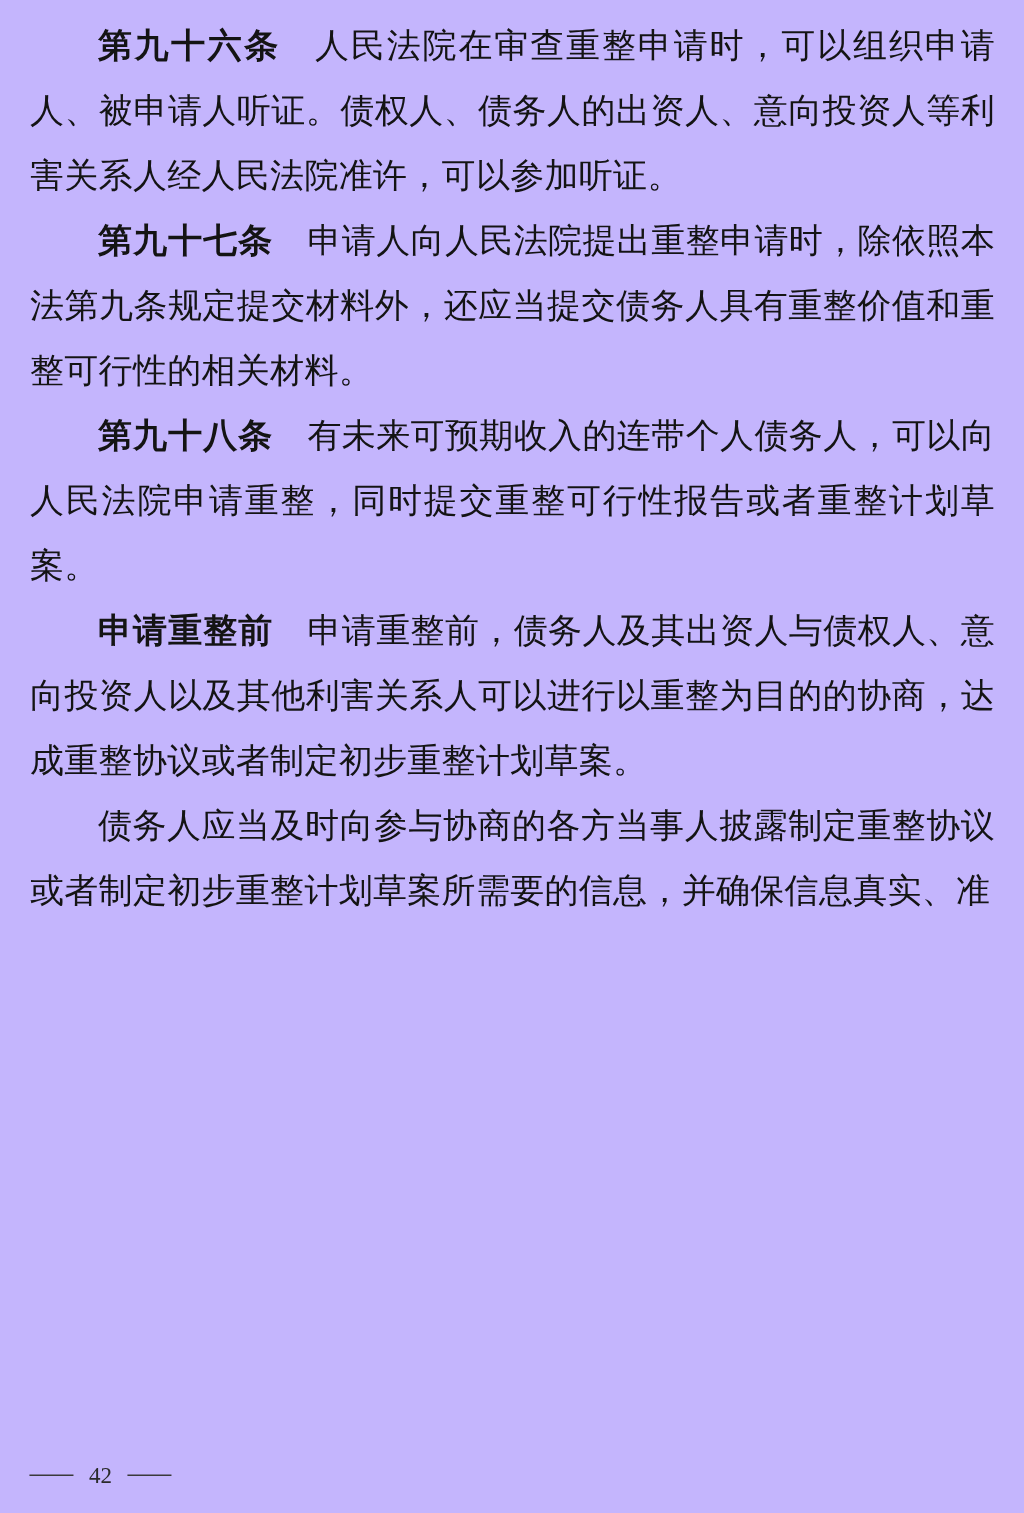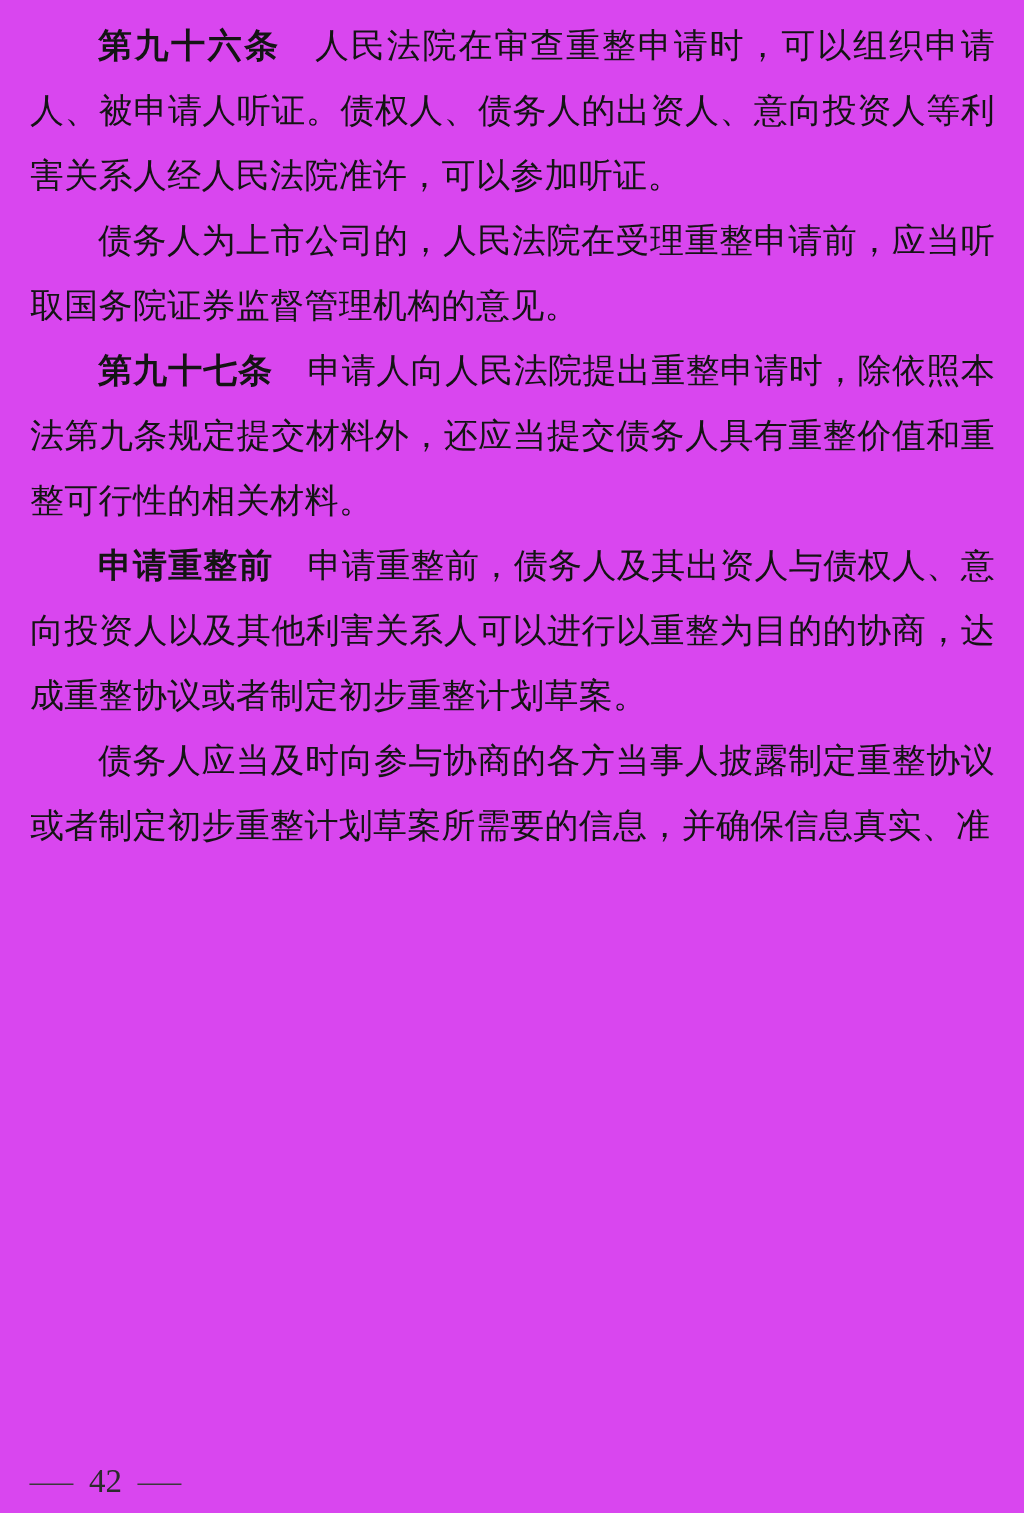--- a/index.html
+++ b/index.html
@@ -14,21 +14,21 @@
     overflow: hidden;
     font-family: "Liberation Serif", serif;
     color: #141414;
   }
   .doc-page {
     position: absolute;
     top: 0;
     left: 0;
     width: 1024px;
     height: 1513px;
-    background: #d946ef;
+    background: #c4b5fd;
   }
   .doc-body {
     padding: 13px 29px 0 30px;
   }
   p.para {
     margin: 0;
     padding: 0;
     font-size: 34px;
     line-height: 65px;
     text-align: justify;
@@ -53,36 +53,36 @@
     white-space: nowrap;
   }
   .page-footer .dash {
     display: inline-block;
     transform: scaleX(1.4);
     color: #3a3a3a;
   }
   .page-footer .num {
     display: inline-block;
     margin: 13px 22px;
-    font-size: 33px;
+    font-size: 23px;
   }
 </style>
 </head>
 <body>
 
 <div class="doc-page">
   <div class="doc-body">
 
     <p class="para"><span class="article-head">第九十六条</span><span>人民法院在审查重整申请时，可以组织申请人、被申请人听证。债权人、债务人的出资人、意向投资人等利害关系人经人民法院准许，可以参加听证。</span></p>
 
 
-    <p class="para"><span>债务人为上市公司的，人民法院在受理重整申请前，应当听取国务院证券监督管理机构的意见。</span></p>
 
     <p class="para"><span class="article-head">第九十七条</span><span>申请人向人民法院提出重整申请时，除依照本法第九条规定提交材料外，还应当提交债务人具有重整价值和重整可行性的相关材料。</span></p>
 
+    <p class="para"><span class="article-head">第九十八条</span><span>有未来可预期收入的连带个人债务人，可以向人民法院申请重整，同时提交重整可行性报告或者重整计划草案。</span></p>
 
 
 
     <p class="para"><span class="article-head">申请重整前</span><span>申请重整前，债务人及其出资人与债权人、意向投资人以及其他利害关系人可以进行以重整为目的的协商，达成重整协议或者制定初步重整计划草案。</span></p>
 
     <p class="para"><span>债务人应当及时向参与协商的各方当事人披露制定重整协议或者制定初步重整计划草案所需要的信息，并确保信息真实、准</span></p>
 
   </div>
 
   <div class="page-footer"><span class="dash">—</span><span class="num">42</span><span class="dash">—</span></div>

